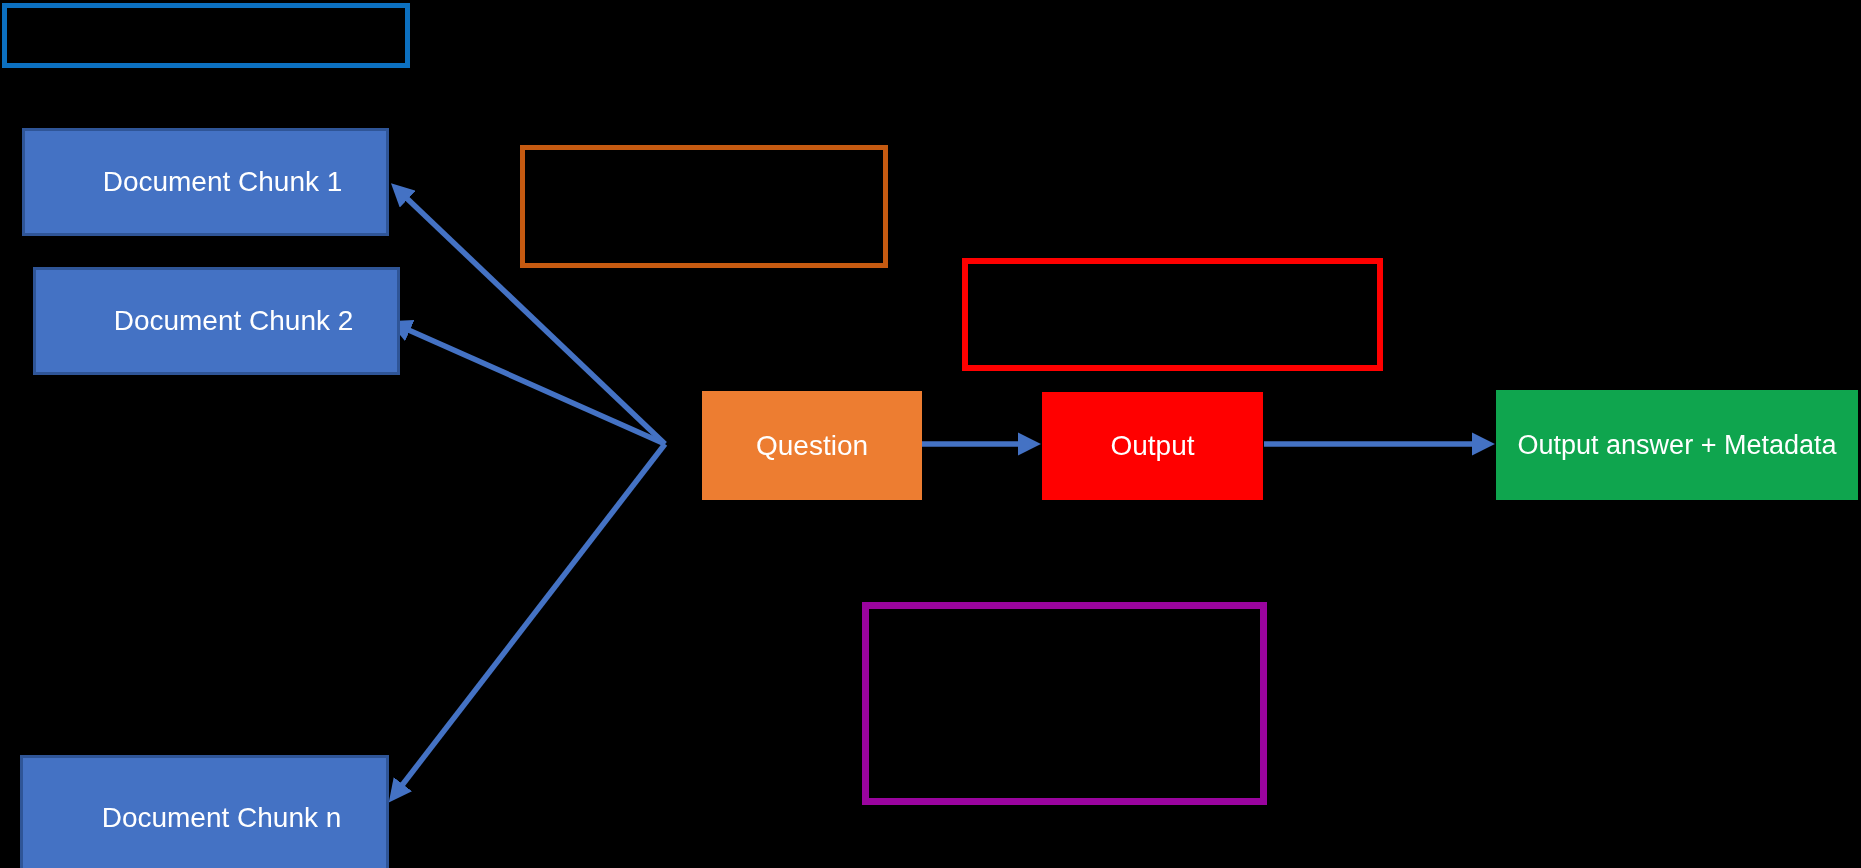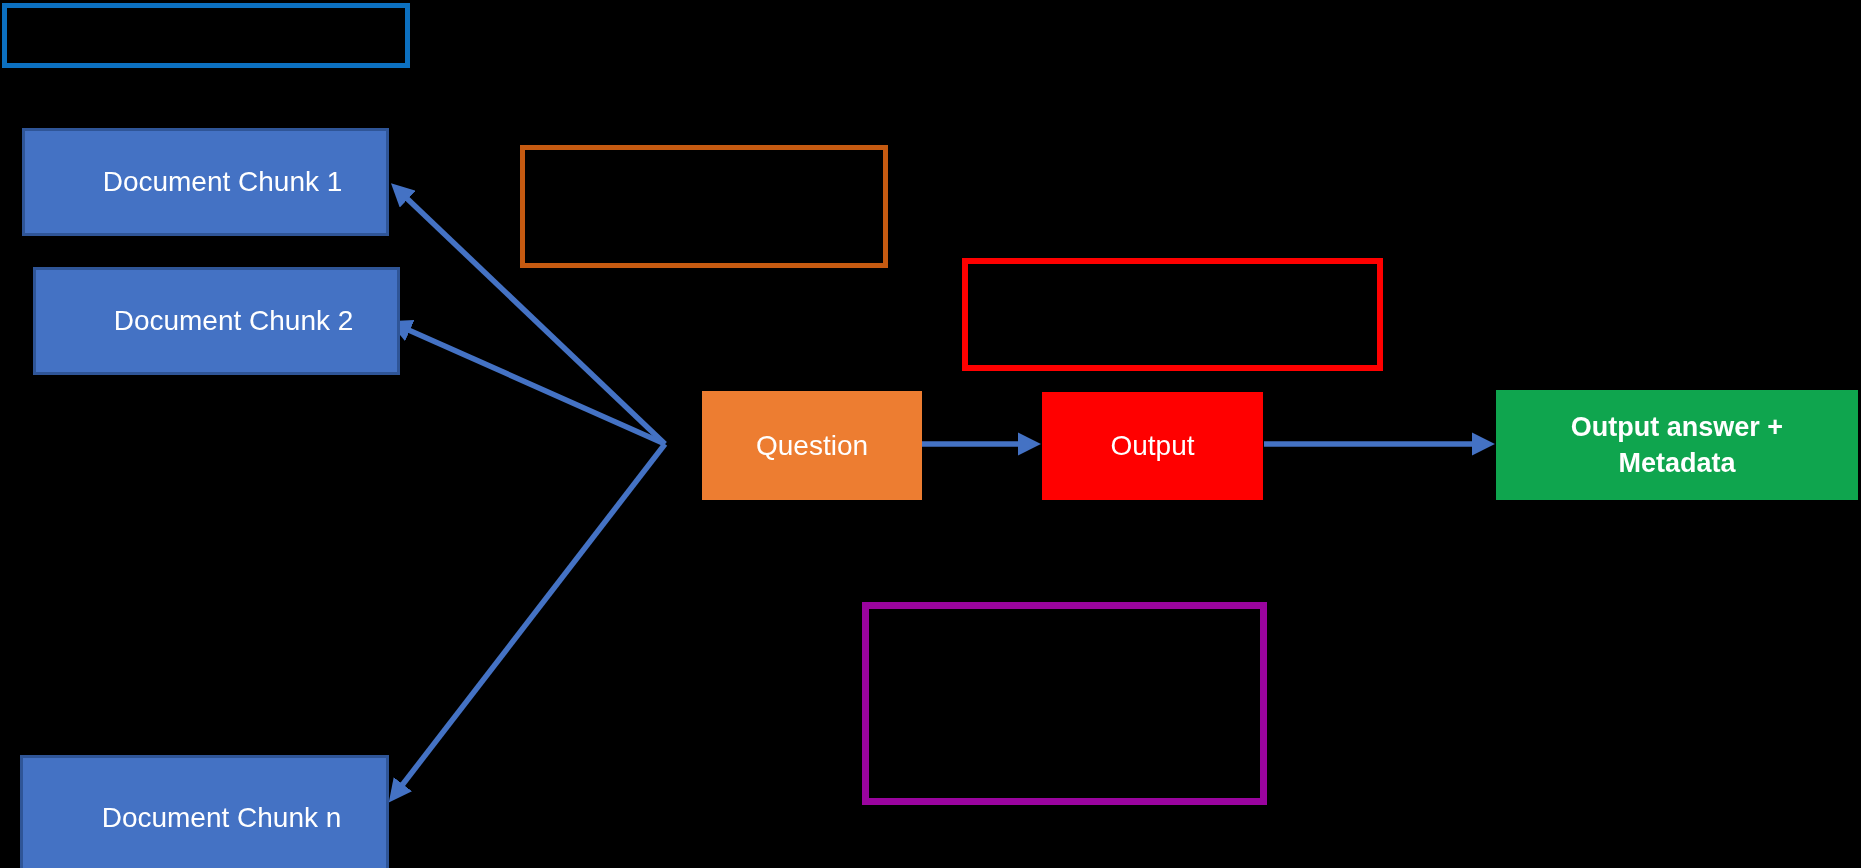--- a/index.html
+++ b/index.html
@@ -49,21 +49,21 @@
 
   
   .pos-blue-outline   {left:2px;   top:3px;   width:408px; height:65px;}
   .pos-chunk1         {left:22px;  top:128px; width:367px; height:108px;}
   .pos-chunk2         {left:33px;  top:267px; width:367px; height:108px;}
   .pos-chunkn         {left:20px;  top:755px; width:369px; height:125px;}
   .pos-orange-outline {left:520px; top:145px; width:368px; height:123px;}
   .pos-red-outline    {left:962px; top:258px; width:421px; height:113px;}
   .pos-question       {left:702px; top:391px; width:220px; height:109px;}
   .pos-prompt         {left:1042px;top:392px; width:221px; height:108px;}
-  .pos-output         {left:1496px;top:390px; width:362px; height:110px;font-weight:bold;}
+  .pos-output         {left:1496px;top:390px; width:362px; height:110px;}
   .pos-purple-outline {left:862px; top:602px; width:405px; height:203px;}
 
   svg.arrows{position:absolute;left:0;top:0;width:1861px;height:868px;pointer-events:none;}
   svg.arrows path.edge{stroke:var(--arrow);stroke-width:5.5;fill:none;}
   svg.arrows .head{fill:var(--arrow);}
 </style>
 </head>
 <body>
 
 <div class="canvas">

